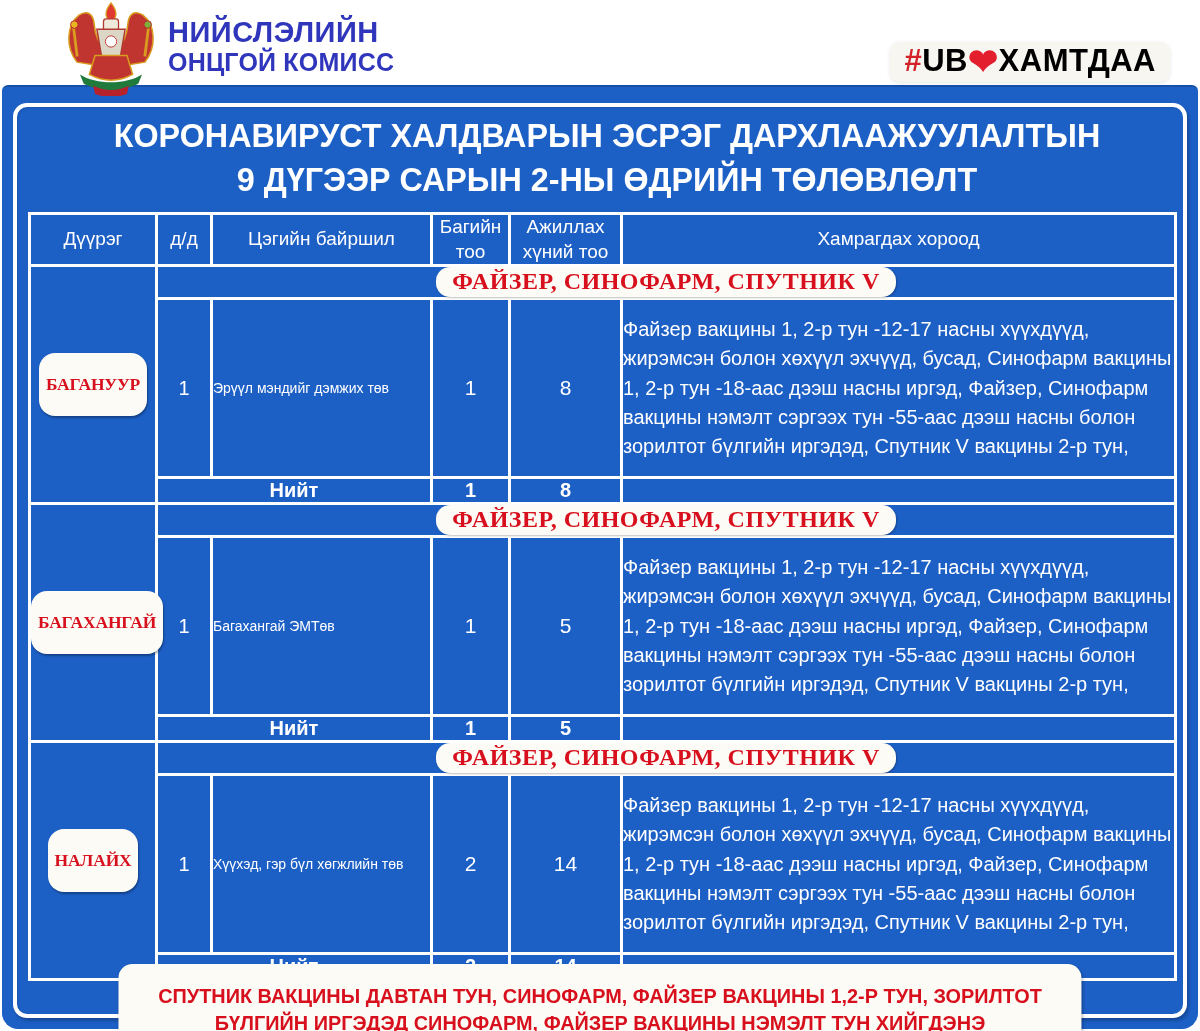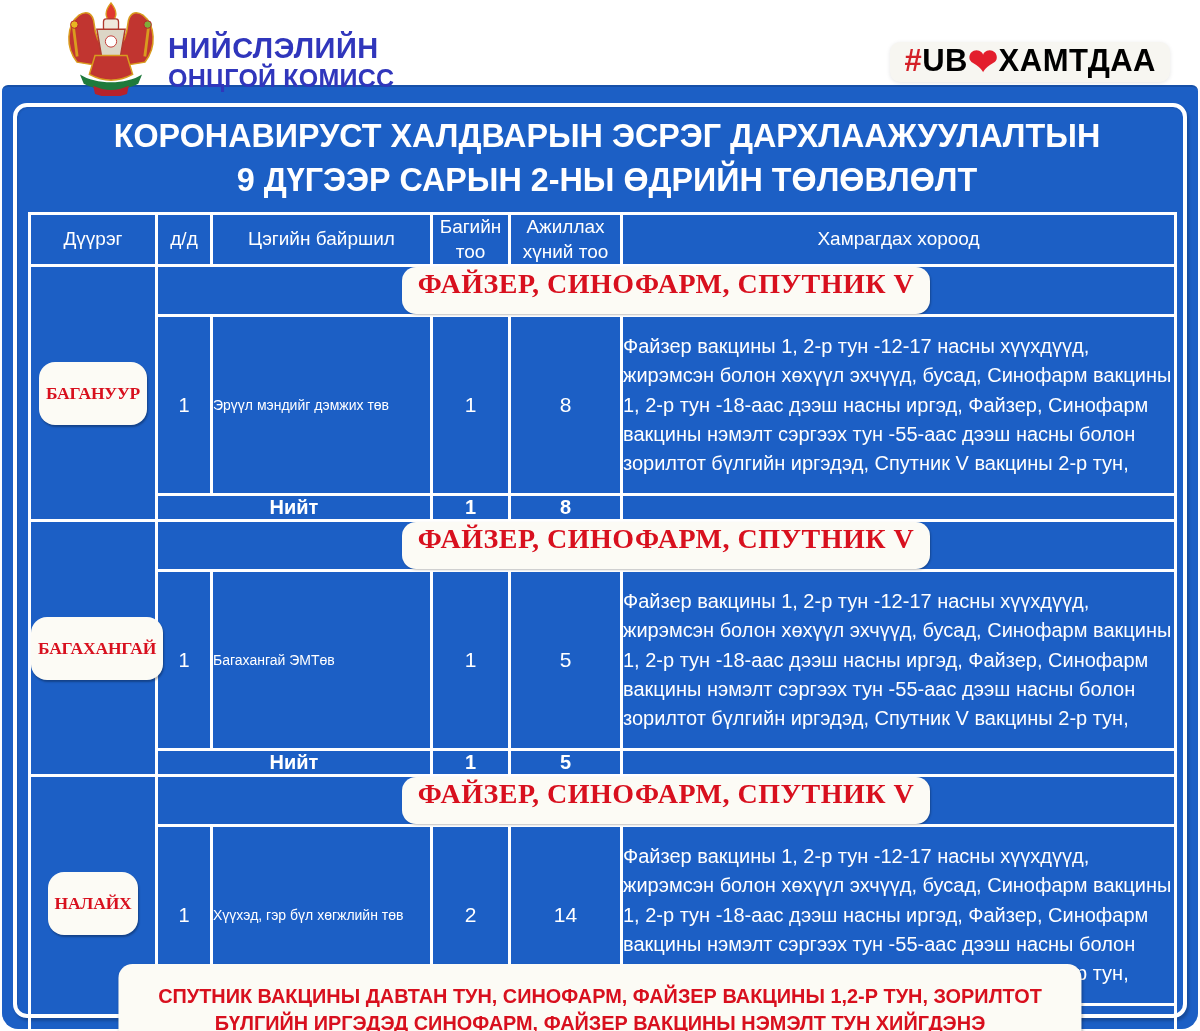--- a/index.html
+++ b/index.html
@@ -4,21 +4,21 @@
 <style>
   html,body{margin:0;padding:0;}
   body{
     width:1200px;height:1031px;position:relative;background:#ffffff;
     font-family:"Liberation Sans",sans-serif;overflow:hidden;
   }
   
   .header{position:absolute;top:0;left:0;right:0;height:85px;background:#fff;z-index:3;}
   .emblem{position:absolute;left:62px;top:2px;}
   .org-name{position:absolute;left:168px;top:16px;color:#3036bc;font-weight:bold;line-height:1.12;}
-  .org-line1{font-size:29px;letter-spacing:0.5px;margin-top:16px;}
+  .org-line1{font-size:29px;letter-spacing:0.5px;}
   .org-line2{font-size:25px;letter-spacing:0.2px;}
   .hashtag-pill{
     position:absolute;right:30px;top:42px;background:#f7f6f1;border-radius:10px;
     padding:1px 14px 3px;font-size:31px;font-weight:bold;letter-spacing:0.5px;
     box-shadow:0 1px 4px rgba(0,0,0,0.10);white-space:nowrap;
   }
   .red-txt{color:#d42027;}
   .blue-txt{color:#000000;}
   .heart{color:#e31e2d;font-size:36px;vertical-align:-3px;line-height:0;}
   
@@ -36,21 +36,21 @@
   
   table.main{
     position:absolute;top:125px;left:26px;width:1146px;border-collapse:collapse;
     table-layout:fixed;color:#fff;
   }
   table.main td, table.main th{border:3px solid #ffffff;padding:0;vertical-align:middle;}
   thead th{height:49px;font-weight:normal;font-size:19px;text-align:center;line-height:1.3;padding:2px;}
   .band-row td{height:23px;text-align:center;}
   .band-pill{
     display:inline-block;background:#fcfbf5;color:#d8101e;font-family:"Liberation Serif",serif;
-    font-weight:bold;font-size:28px;letter-spacing:0.5px;padding:1px 16px 14px;border-radius:14px;
+    font-weight:bold;font-size:24px;letter-spacing:0.5px;padding:1px 16px 2px;border-radius:14px;
     white-space:nowrap;box-shadow:1px 1px 2px rgba(0,0,0,0.25);
   }
   .district-cell{text-align:center;}
   .district-pill{
     display:inline-block;background:#fcfbf5;color:#d8101e;font-family:"Liberation Serif",serif;
     font-weight:bold;font-size:17.5px;letter-spacing:-0.2px;padding:21px 7px;border-radius:16px;
     white-space:nowrap;box-shadow:1px 2px 2px rgba(0,0,0,0.3);
   }
   .data-row td{height:176px;}
   .no-cell{text-align:center;font-size:20px;}

